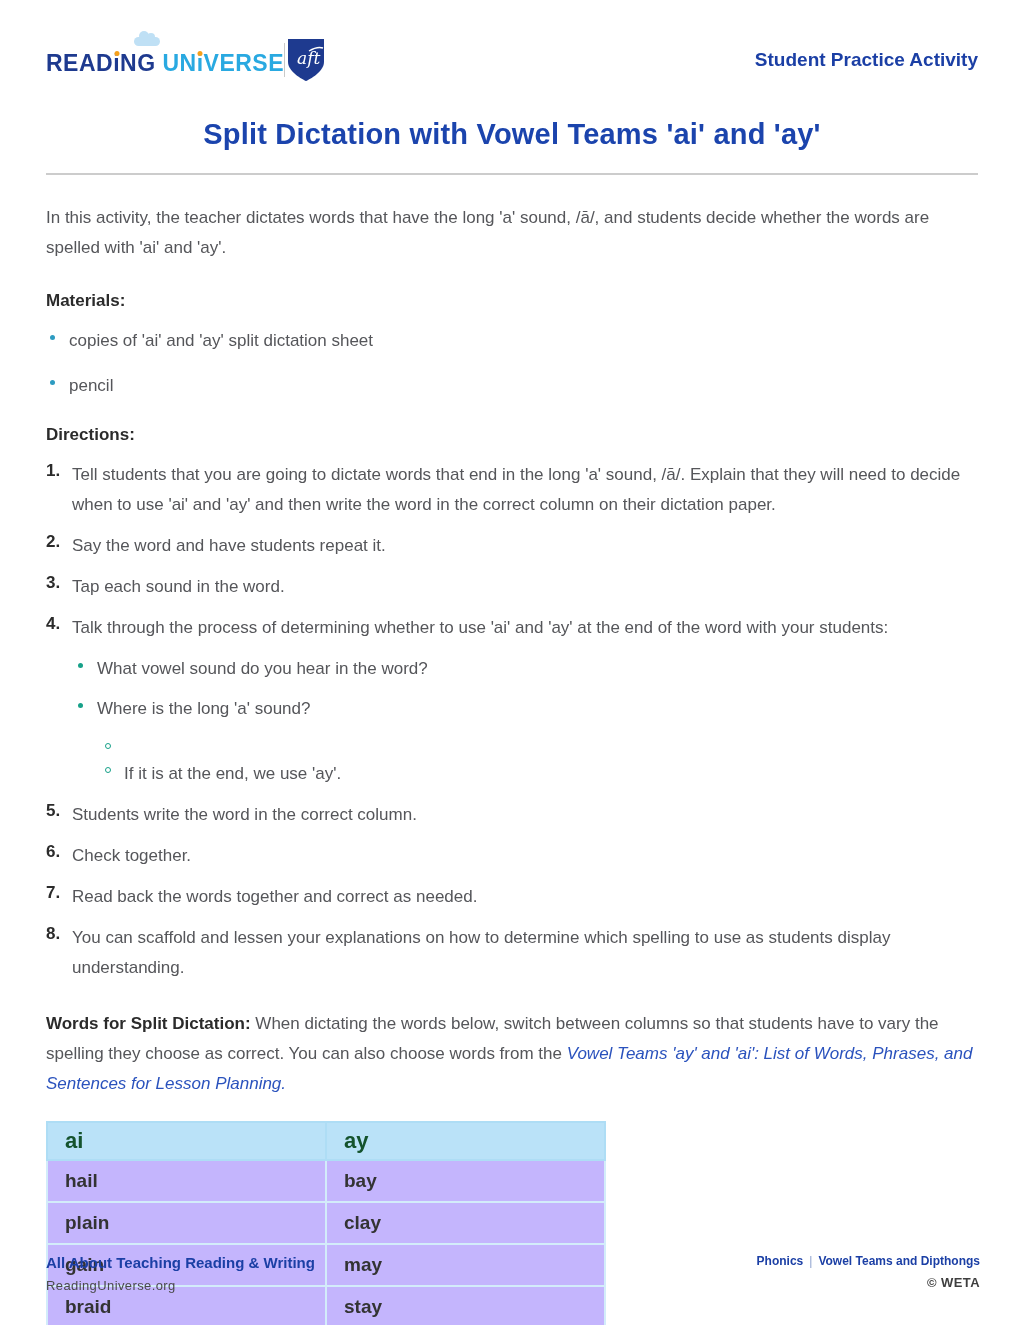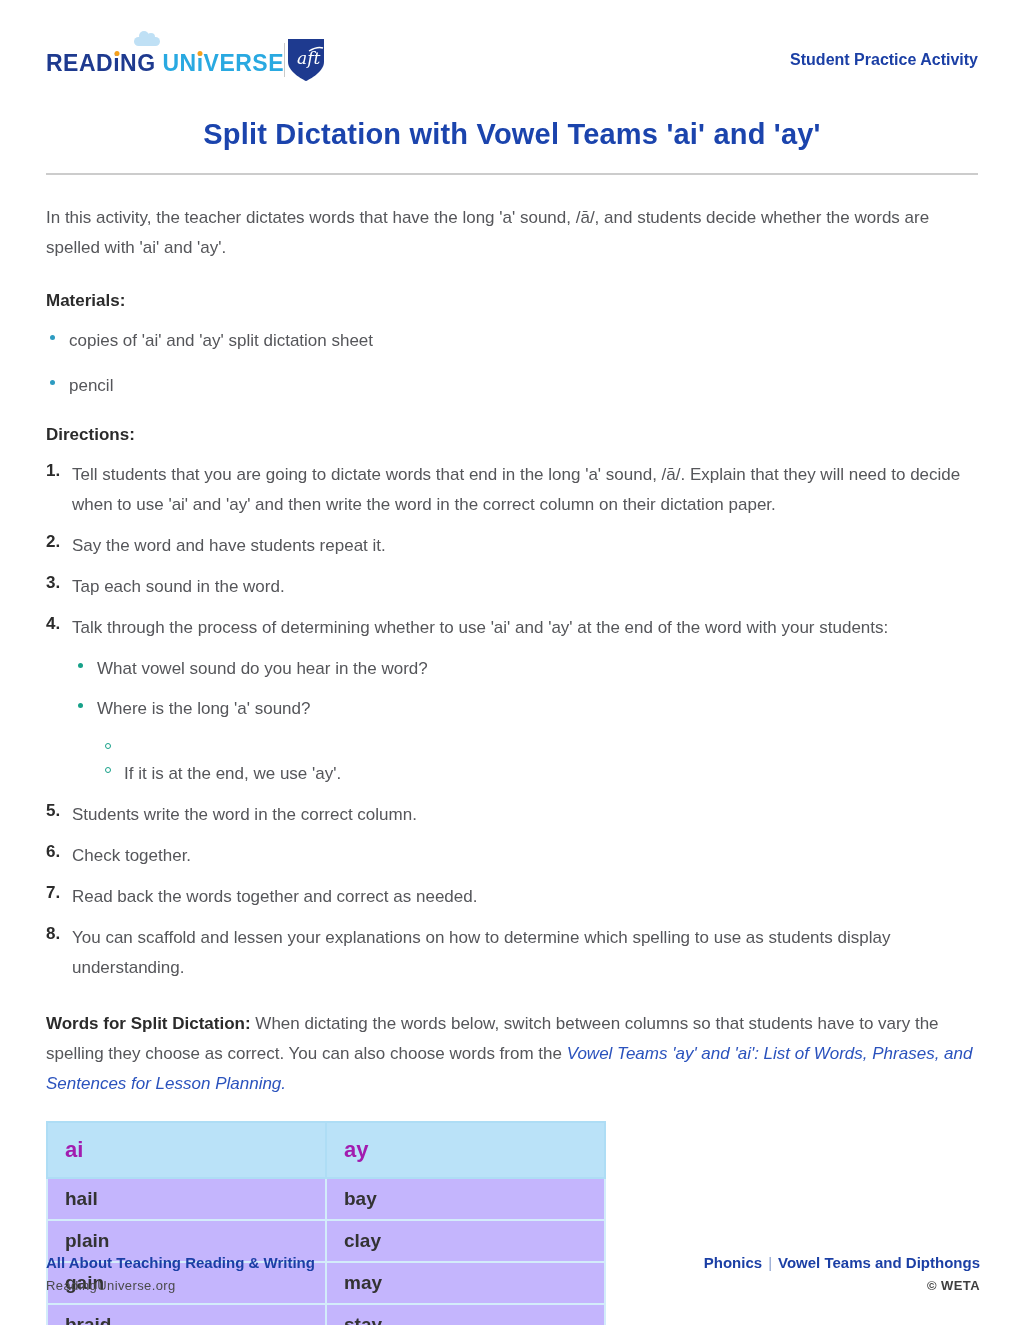--- a/index.html
+++ b/index.html
@@ -27,21 +27,21 @@
   }
   .cloud::before {
     content:""; position:absolute; left:5px; top:-6px; width:10px; height:10px;
     border-radius:50%; background:#bfe0f5;
   }
   .cloud::after {
     content:""; position:absolute; left:13px; top:-4px; width:8px; height:8px;
     border-radius:50%; background:#bfe0f5;
   }
   .brand-divider { width:1px; height:34px; background:#c9c9c9; }
-  .page-label { color:#1b3fa5; font-weight:bold; font-size:16px; }
+  .page-label { color:#1b3fa5; font-weight:bold; font-size:19px; }
 
   
   .doc-title {
     margin-top:36px; text-align:center; color:#1b44ad;
     font-size:29px; font-weight:bold; letter-spacing:.2px;
   }
   .title-rule { border:none; border-top:2px solid #cccccc; margin:22px 0 28px 0; }
 
   
   .body-text { color:#55565a; font-size:17px; line-height:30px; }
@@ -76,38 +76,38 @@
   .words-para { margin-top:26px; max-width:945px; }
   .words-lead { color:#2b2b2b; font-weight:bold; }
   .words-link { color:#2a52bd; font-style:italic; text-decoration:none; }
 
   
   .dict-table {
     margin-top:22px; border-collapse:collapse; width:560px;
     border:2px solid #aeddf5;
   }
   .dict-table th {
-    background:#bae2f8; color:#a21caf; text-align:left;
-    font-size:22px; font-weight:bold; padding:14px 17px;
+    background:#bae2f8; color:#14532d; text-align:left;
+    font-size:22px; font-weight:bold; padding:5px 17px;
     border:2px solid #aeddf5;
   }
   .dict-table td {
     color:#333333; font-size:19px; font-weight:bold;
     padding:9px 17px; border:2px solid #d3ecfa; background:#c4b5fd;
   }
 
   
   .footer {
     position:absolute; left:46px; right:44px; bottom:32px;
     display:flex; justify-content:space-between; align-items:flex-start;
   }
   .footer-left-title { color:#1b3fa5; font-weight:bold; font-size:15px; }
   .footer-left-sub { color:#4a4a4a; font-size:13px; margin-top:7px; letter-spacing:.4px; }
   .footer-right { text-align:right; }
-  .footer-links { color:#1b3fa5; font-weight:bold; font-size:15px; }
+  .footer-links { color:#1b3fa5; font-weight:bold; font-size:12px; }
   .footer-pipe { color:#8ea3cf; font-weight:normal; padding:0 6px; }
   .footer-copy { color:#3f3f3f; font-weight:bold; font-size:13px; margin-top:7px; letter-spacing:.4px; }
 
   .aft-shield { display:block; }
 </style>
 </head>
 <body>
 
 <div class="page">
 

